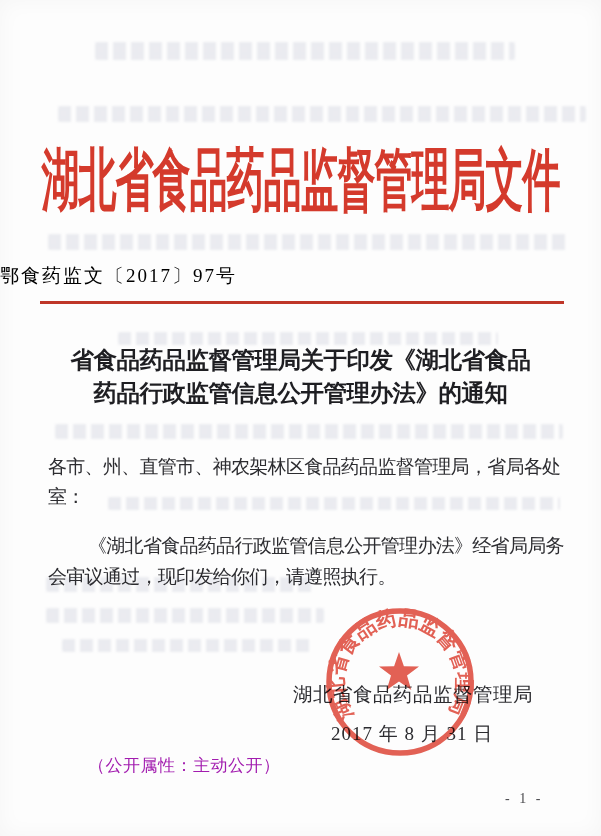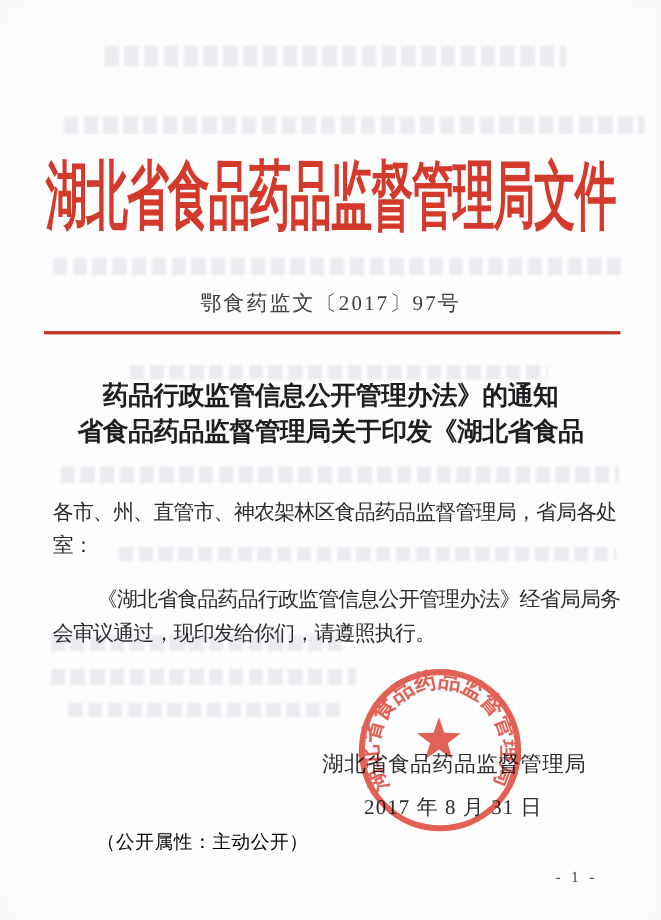--- a/index.html
+++ b/index.html
@@ -24,22 +24,22 @@
   .letterhead{
     position:absolute;top:146px;left:0;width:100%;
     margin:0;text-align:center;
     font-size:38px;font-weight:bold;line-height:1;
     letter-spacing:-1px;color:#d43a2c;
     transform:scaleY(1.78);transform-origin:50% 0;
     white-space:nowrap;
   }
   .doc-number{
     position:absolute;top:263px;left:0;width:100%;
-    text-align:center;font-size:19px;letter-spacing:2px;
-    color:#404040;white-space:nowrap;
+    text-align:left;font-size:19px;letter-spacing:2px;
+    color:#000000;white-space:nowrap;
   }
   .red-rule{
     position:absolute;top:301px;left:40px;width:524px;height:3px;
     background:#bf3628;
   }
   .notice-title{
     position:absolute;top:344px;left:0;width:100%;margin:0;
     text-align:center;font-weight:bold;color:#1e1e22;
     font-size:23.5px;line-height:33px;letter-spacing:-0.5px;
   }
@@ -62,21 +62,21 @@
     font-size:19px;letter-spacing:1px;color:#2c2c30;
     white-space:nowrap;z-index:2;text-align:right;
   }
   .seal{
     position:absolute;top:597px;left:315px;width:170px;height:170px;
     z-index:3;mix-blend-mode:multiply;opacity:0.85;
     pointer-events:none;
   }
   .footer-note{
     position:absolute;top:754px;left:88px;
-    font-size:17px;letter-spacing:0.5px;color:#000000;
+    font-size:17px;letter-spacing:0.5px;color:#a21caf;
     white-space:nowrap;
   }
   .page-number{
     position:absolute;top:791px;left:505px;
     font-size:14px;letter-spacing:3px;color:#4a4a4e;
     white-space:nowrap;
   }
 </style>
 </head>
 <body>
@@ -93,22 +93,22 @@
   <div class="ghost" style="top:608px;left:46px;width:278px;height:15px;"></div>
   <div class="ghost" style="top:639px;left:62px;width:248px;height:13px;"></div>
 
   <h1 class="letterhead">湖北省食品药品监督管理局文件</h1>
 
   <div class="doc-number">鄂食药监文〔2017〕97号</div>
 
   <div class="red-rule"></div>
 
   <h2 class="notice-title">
+    <span>省食品药品监督管理局关于印发《湖北省食品</span>
     <span>药品行政监管信息公开管理办法》的通知</span>
-    <span>省食品药品监督管理局关于印发《湖北省食品</span>
   </h2>
 
   <section class="body-text">
     <div class="line">各市、州、直管市、神农架林区食品药品监督管理局，省局各处</div>
     <div class="line">室：</div>
     <div class="para">
       <div class="line indent">《湖北省食品药品行政监管信息公开管理办法》经省局局务</div>
       <div class="line">会审议通过，现印发给你们，请遵照执行。</div>
     </div>
   </section>

